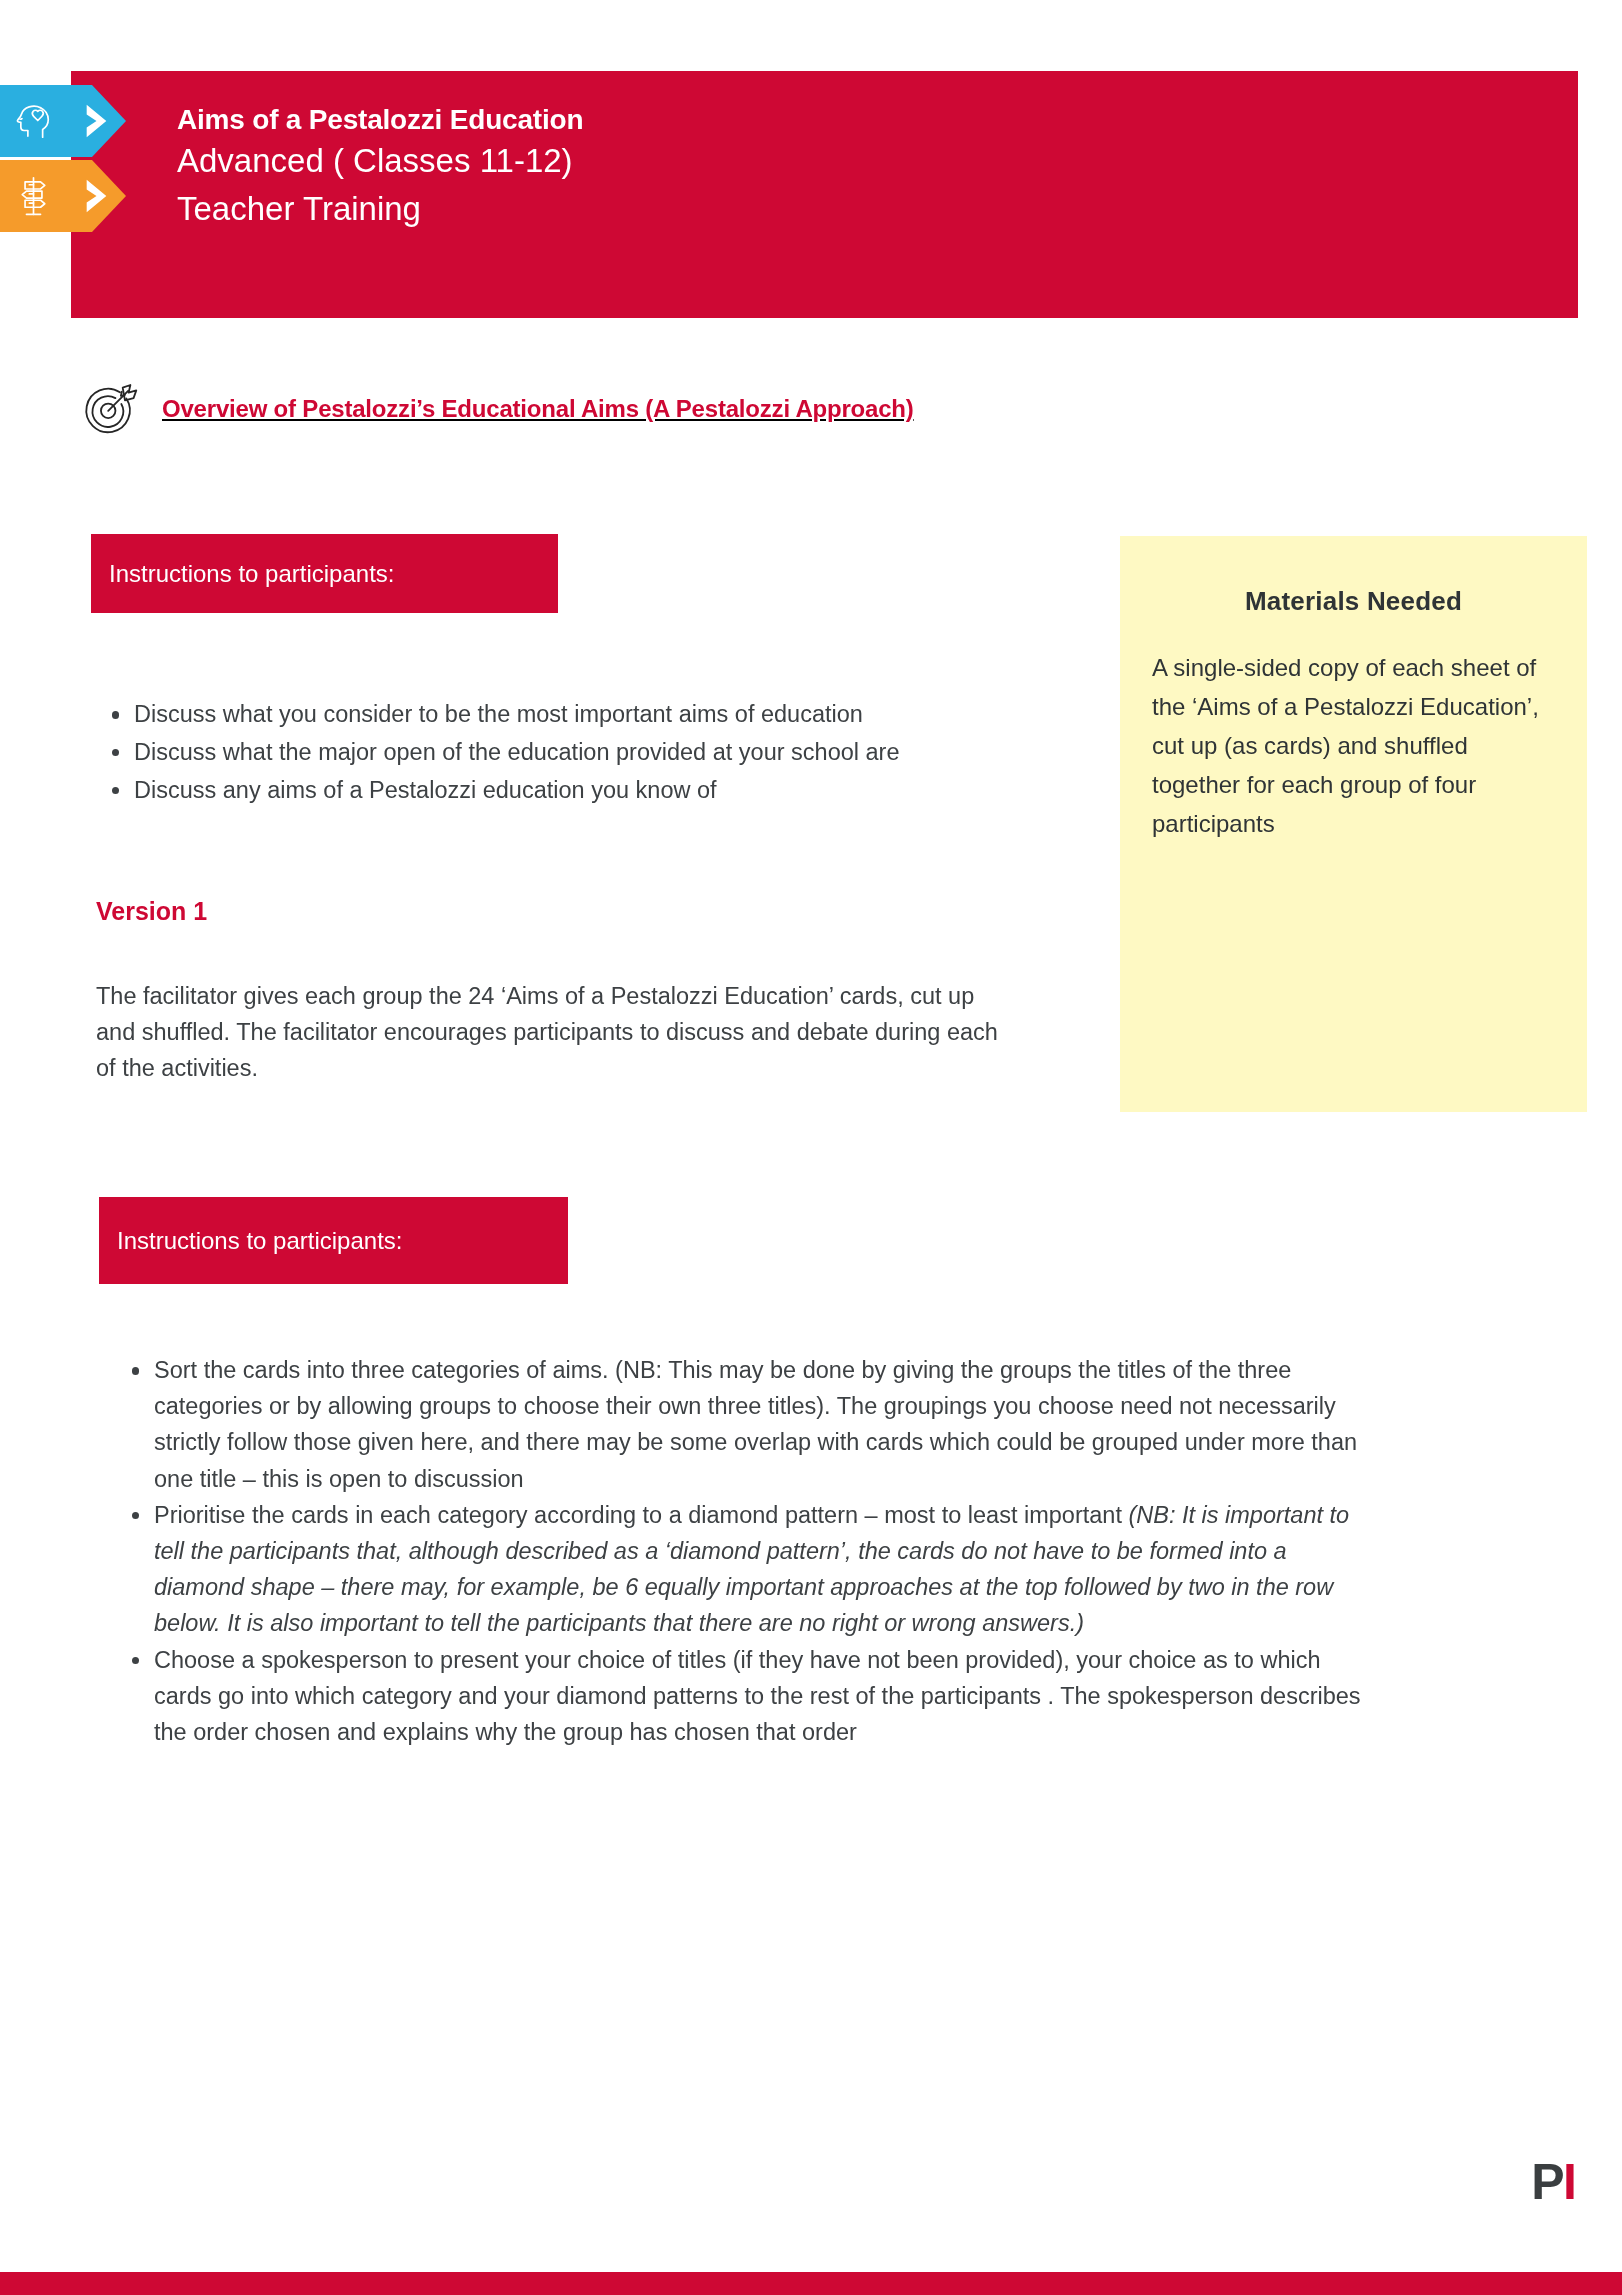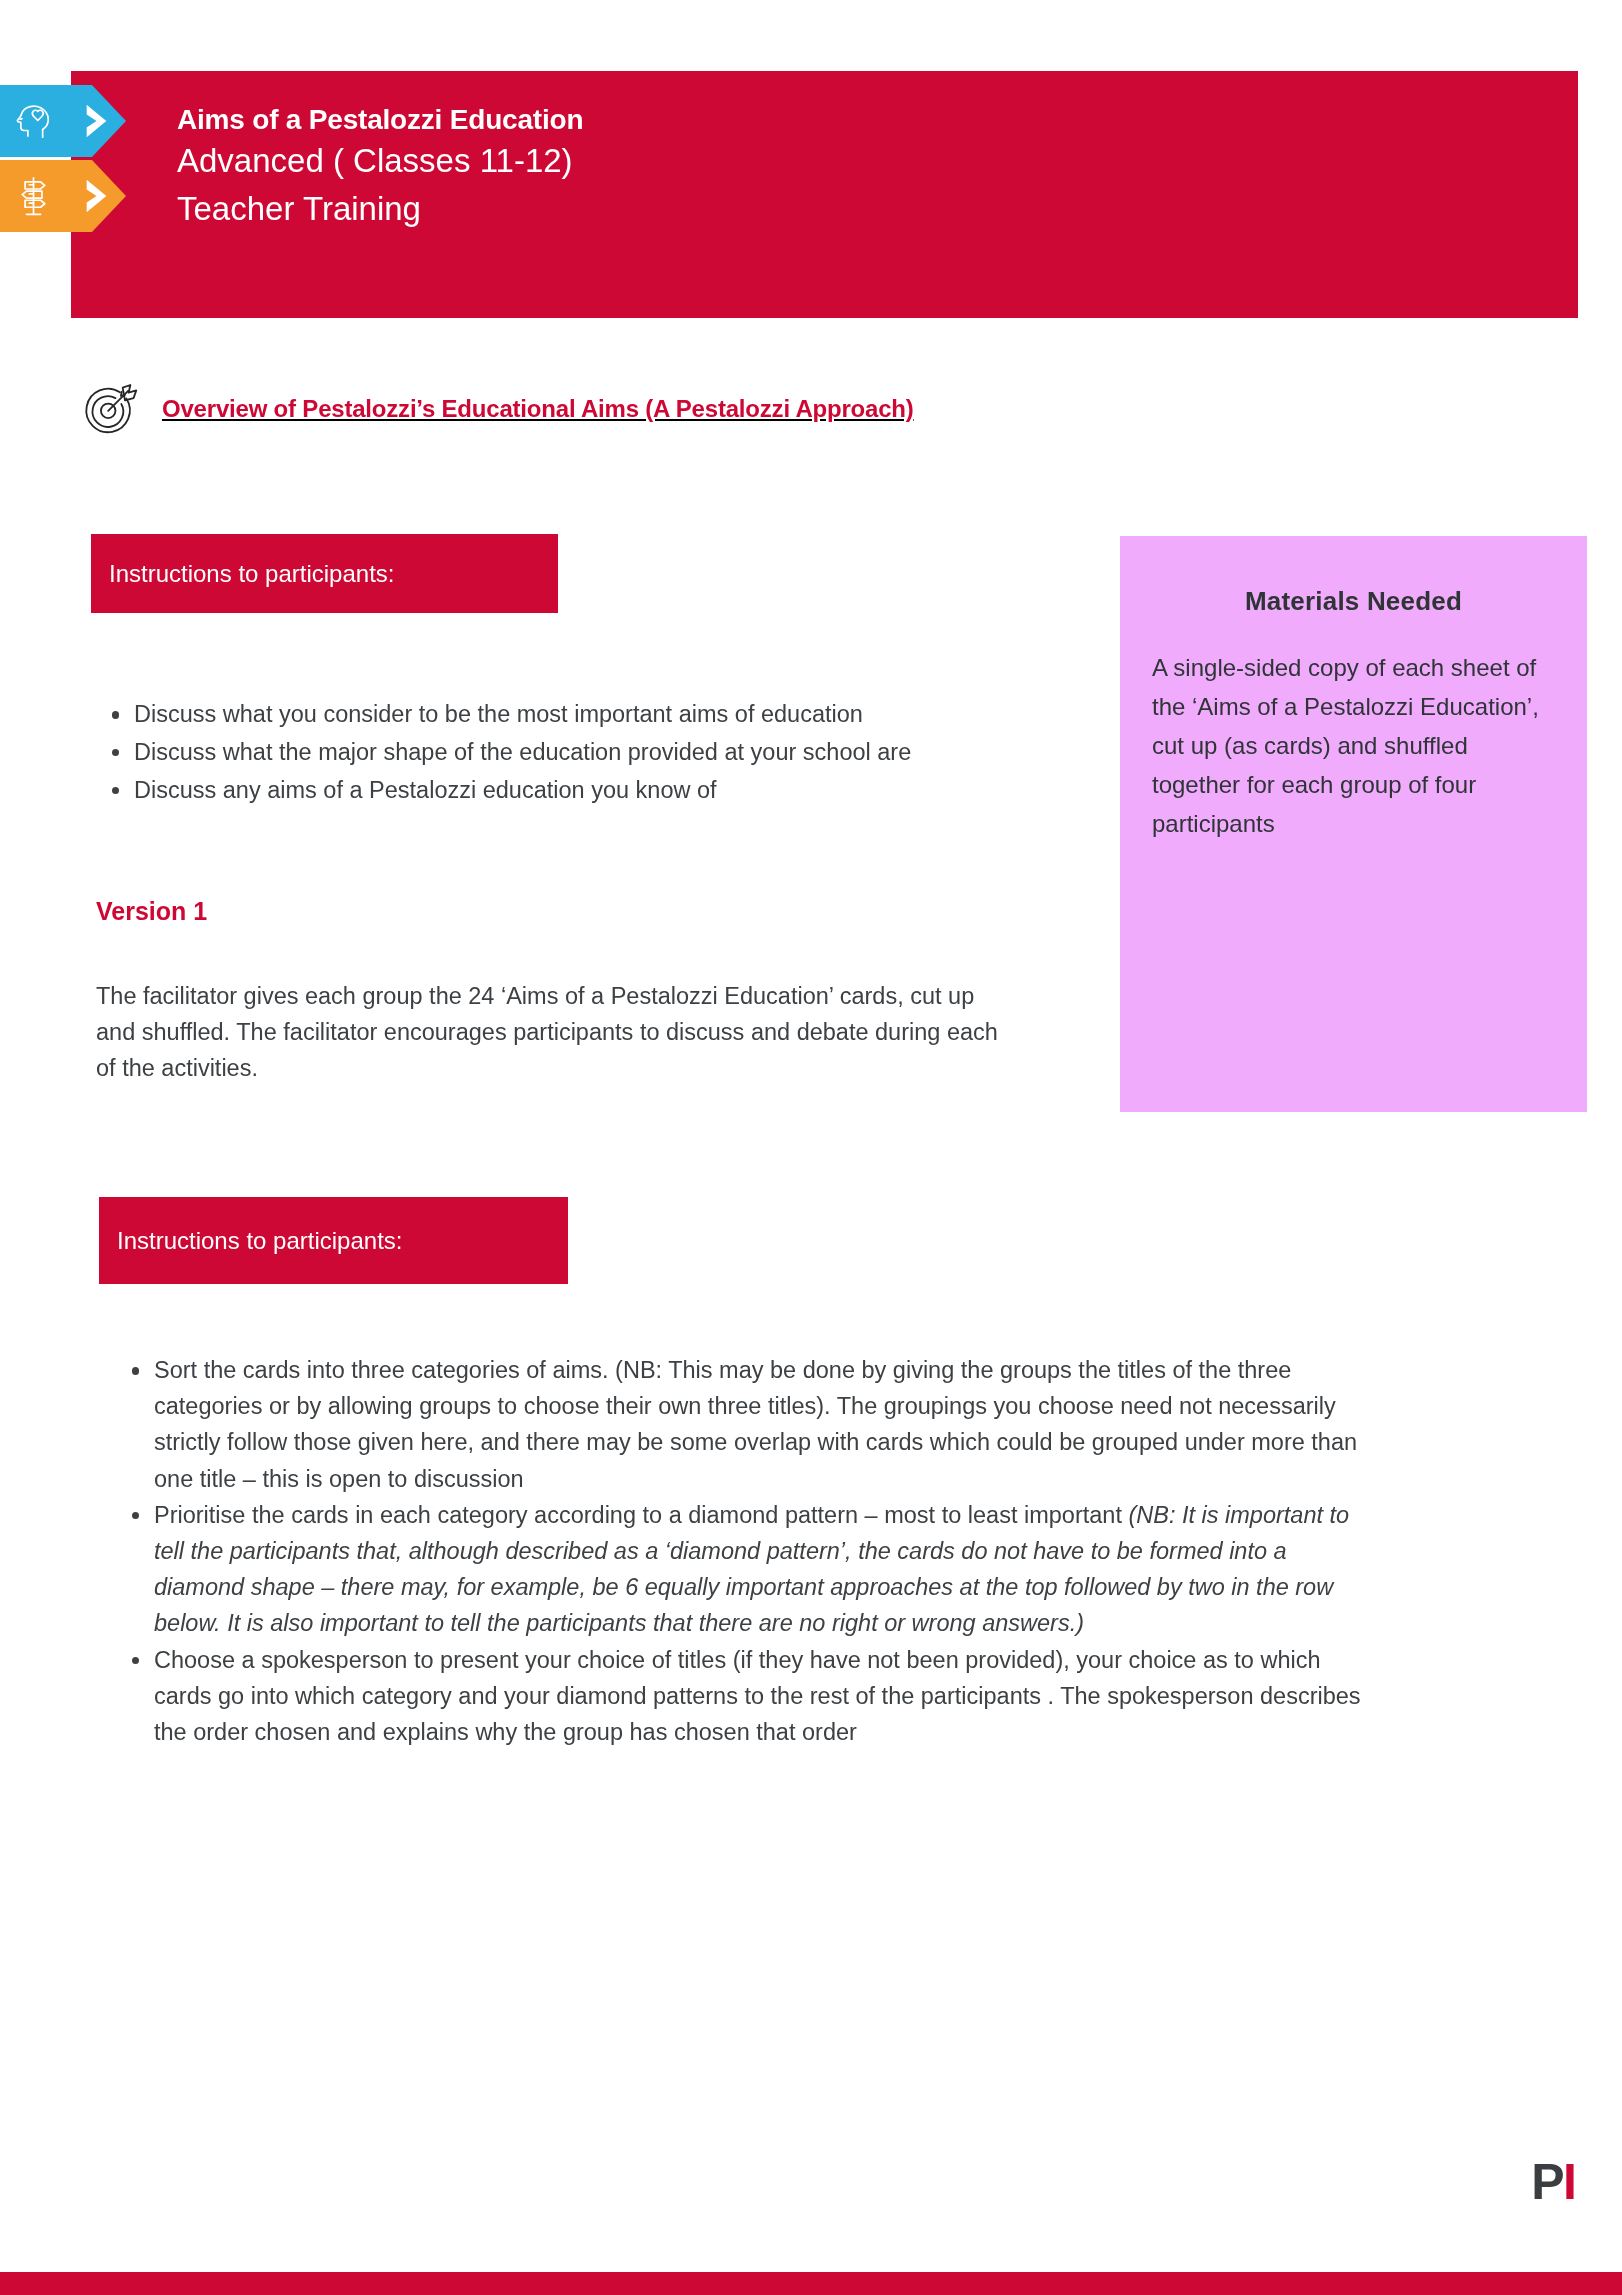--- a/index.html
+++ b/index.html
@@ -174,21 +174,21 @@
   #bullets-main > li { margin-bottom: 0px; }
   .ital { font-style: italic; }
 
   
   .materials-box {
     position: absolute;
     left: 1120px;
     top: 536px;
     width: 467px;
     height: 576px;
-    background: #f0abfc;
+    background: #fef9c3;
     padding: 50px 32px 0 32px;
   }
   .materials-title {
     text-align: center;
     font-size: 26px;
     font-weight: bold;
     color: #2f3436;
     margin-bottom: 31px;
     letter-spacing: 0.2px;
   }
@@ -288,21 +288,21 @@
         <path d="M48.5 16.5l-4.5 1 1-4.5"></path>
       </svg>
     </span>
     <span class="section-heading-text">Overview of Pestalozzi’s Educational Aims (A Pestalozzi Approach)</span>
   </div>
 
   <div class="red-label" id="label-1">Instructions to participants:</div>
 
   <ul class="bullets body-text" id="bullets-top">
     <li>Discuss what you consider to be the most important aims of education</li>
-    <li>Discuss what the major shape of the education provided at your school are</li>
+    <li>Discuss what the major open of the education provided at your school are</li>
     <li>Discuss any aims of a Pestalozzi education you know of</li>
   </ul>
 
   <div id="version-label">Version 1</div>
   <div id="version-para" class="body-text">The facilitator gives each group the 24 ‘Aims of a Pestalozzi Education’ cards, cut up and shuffled. The facilitator encourages participants to discuss and debate during each of the activities.</div>
 
   <div class="materials-box">
     <div class="materials-title">Materials Needed</div>
     <div class="materials-body">A single-sided copy of each sheet of the ‘Aims of a Pestalozzi Education’, cut up (as cards) and shuffled together for each group of four participants</div>
   </div>

